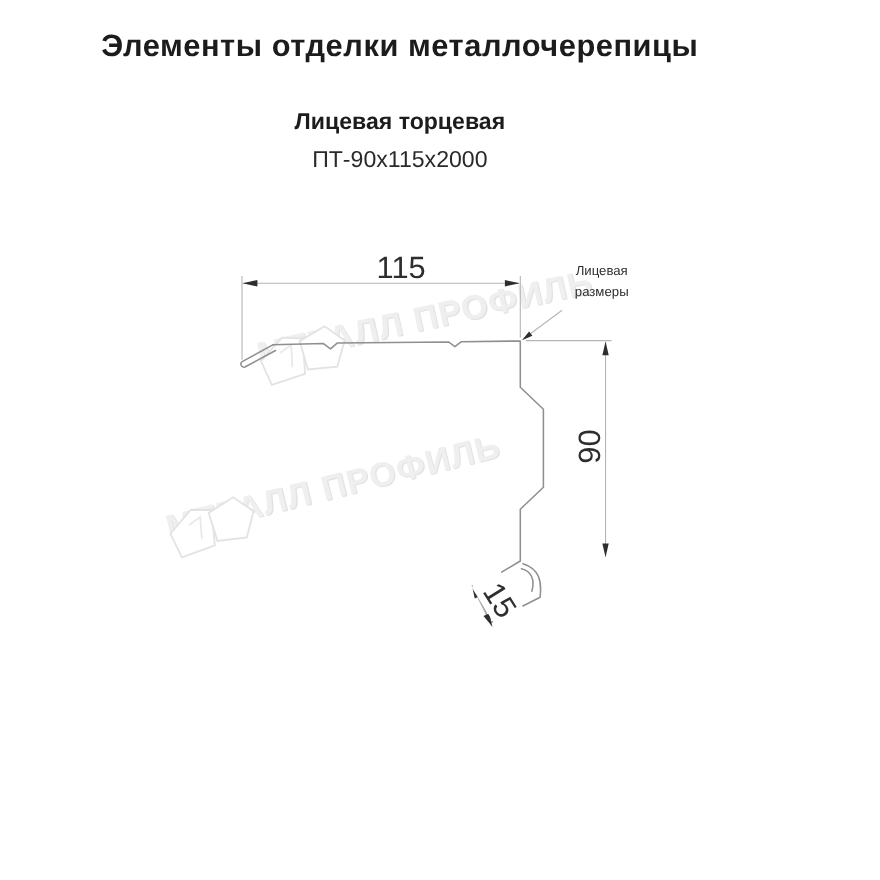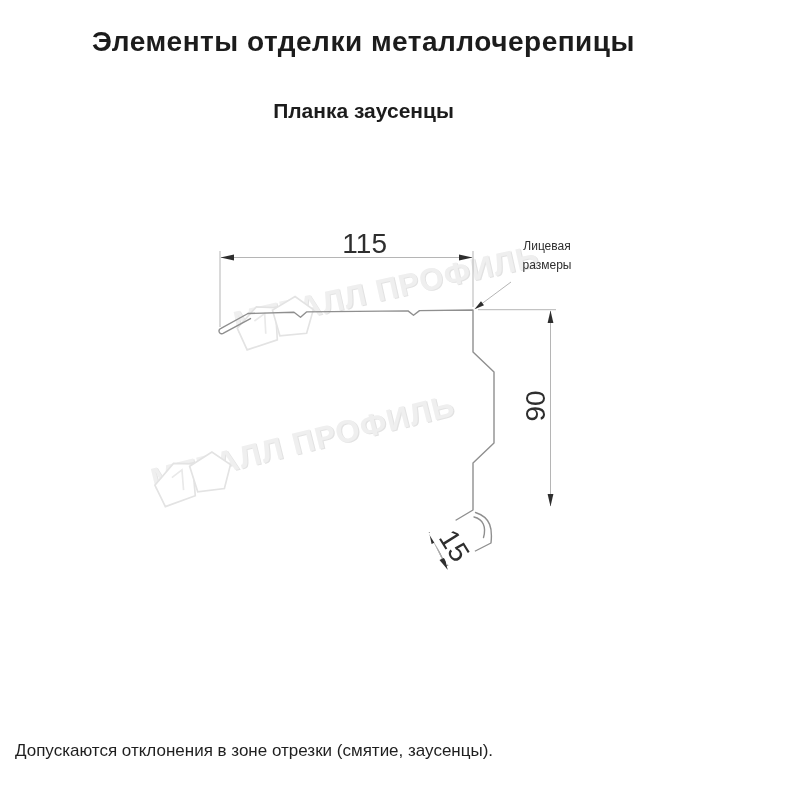--- a/index.html
+++ b/index.html
@@ -97,28 +97,28 @@
       <polygon points="472.5,257.5 459,254.6 459,260.4"></polygon>
       <polygon points="550.5,310.5 547.6,323 553.4,323"></polygon>
       <polygon points="550.5,506.5 547.6,494 553.4,494"></polygon>
       <polygon points="429,532 431.6,544.1 437,541.5"></polygon>
       <polygon points="447.5,569.5 439.5,560 444.9,557.4"></polygon>
       <polygon points="474.5,309.3 481,301.3 484,305.3"></polygon>
     </g>
   </svg>
 
   <div class="heading" id="page-title">Элементы отделки металлочерепицы</div>
-  <div class="heading" id="page-subtitle">Планка заусенцы</div>
+  <div class="heading" id="page-subtitle">Лицевая торцевая</div>
+  <div class="heading" id="page-model">ПТ-90х115х2000</div>
 
   <div class="dim-text" id="dim-115">115</div>
   <div class="dim-text" id="dim-90">90</div>
   <div class="dim-text" id="dim-15">15</div>
 
   <div id="face-label">
     <span>Лицевая</span><br>
     <span>размеры</span>
   </div>
 
   <div id="footer">
-    <div>Допускаются отклонения в зоне отрезки (смятие, заусенцы).</div>
   </div>
 
 </div>
 
 </body></html>

